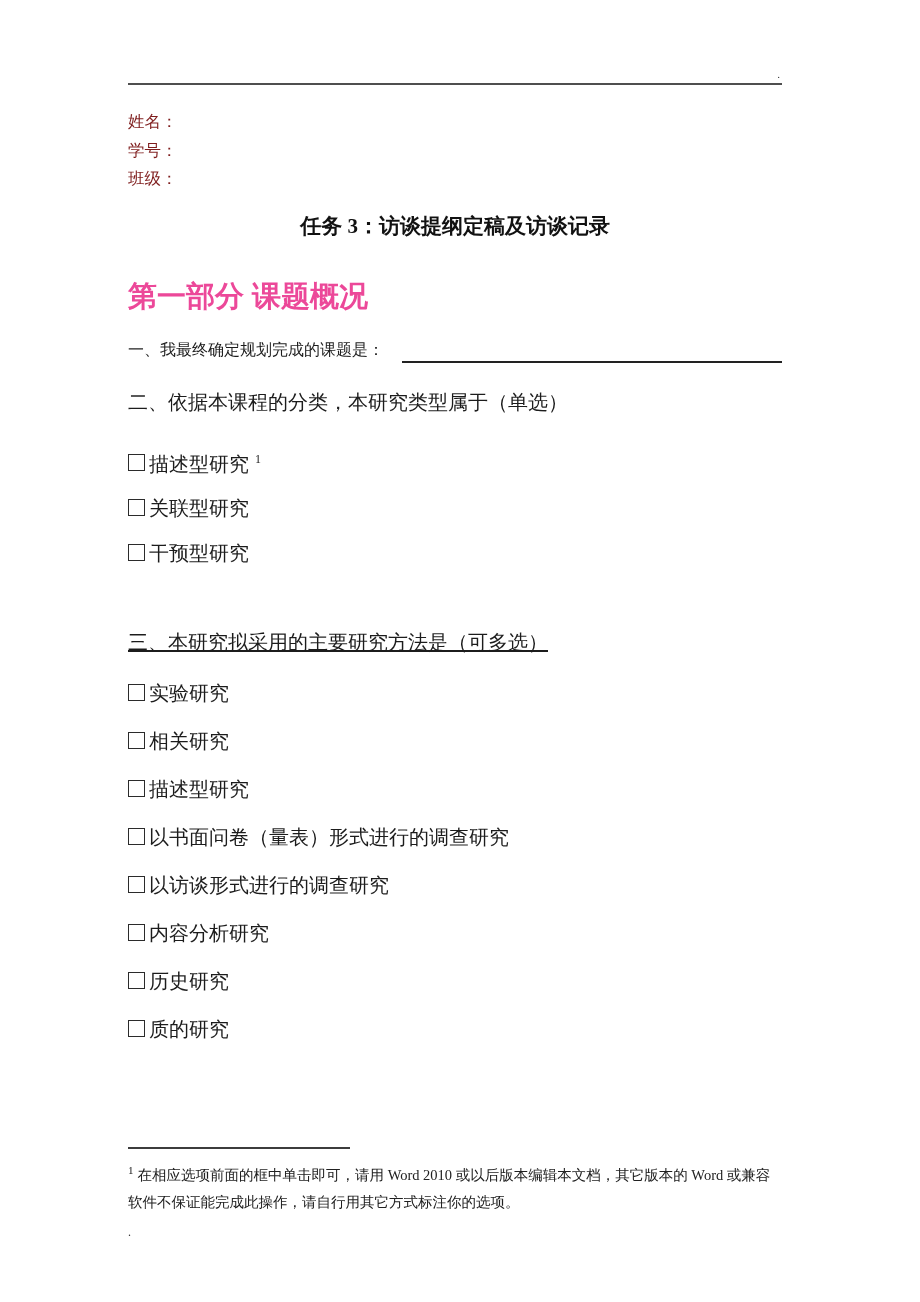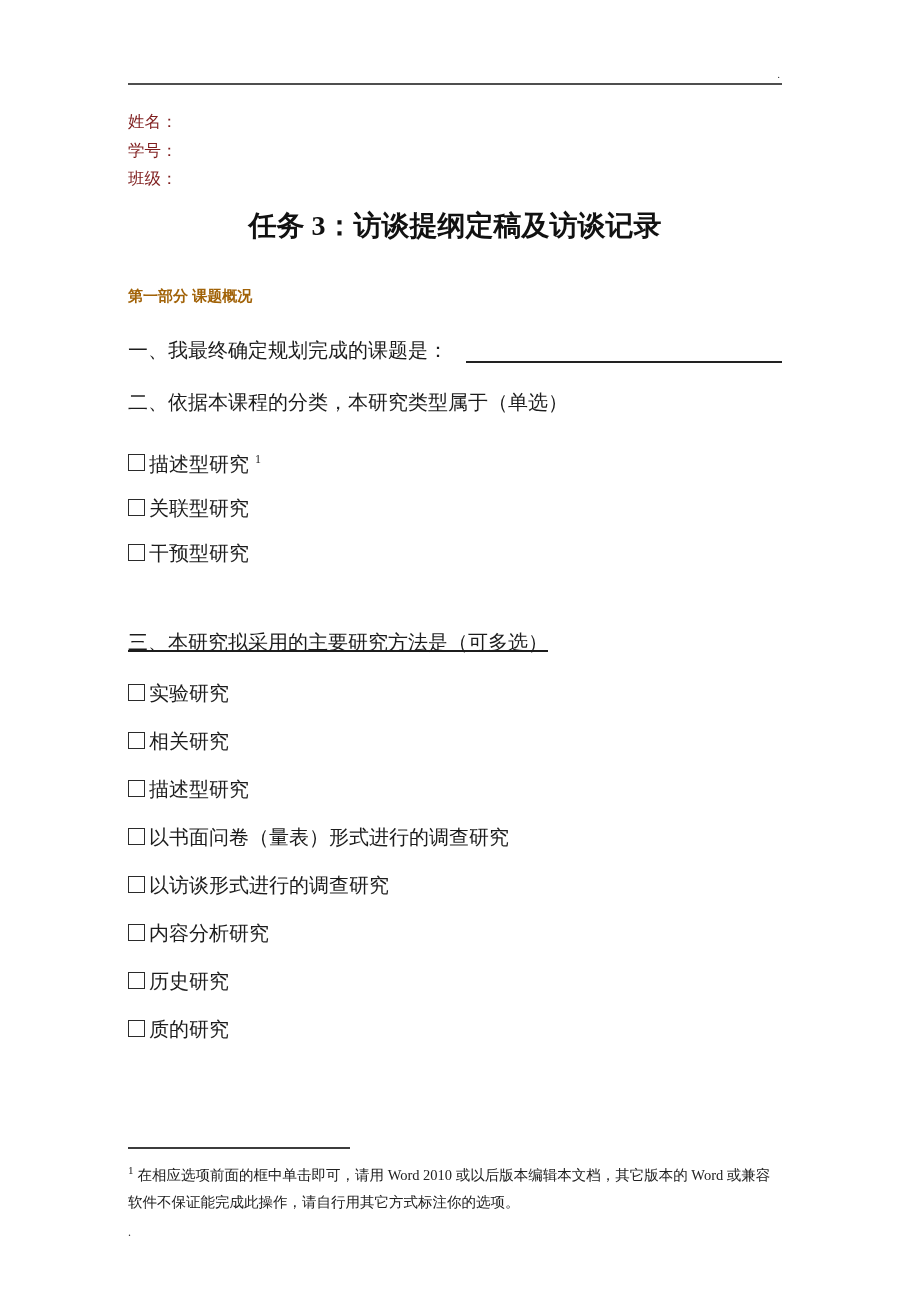--- a/index.html
+++ b/index.html
@@ -42,43 +42,43 @@
   .student-info {
     margin-top: 23px;
     font-size: 16.5px;
     line-height: 28.5px;
     color: #7f1d1d;
   }
 
   
   .doc-title {
     margin: 15px 0 0 0;
-    font-size: 28px;
+    font-size: 21px;
     font-weight: 700;
     text-align: center;
     line-height: 34px;
     color: #111111;
     font-family: "Liberation Serif", "DejaVu Serif", serif;
   }
 
   
   .section-heading {
     margin: 38px 0 16px 0;
-    font-size: 15px;
+    font-size: 29px;
     font-weight: 700;
     line-height: 30px;
-    color: #a16207;
+    color: #ec4899;
     font-family: "Liberation Sans", "DejaVu Sans", sans-serif;
   }
 
   .q1 {
     display: flex;
     align-items: stretch;
     margin-top: 26px;
-    font-size: 20px;
+    font-size: 16px;
     line-height: 26px;
   }
   .q1 .blank {
     flex: 1;
     margin-left: 18px;
     border-bottom: 2px solid #222222;
   }
 
   .q-label {
     margin-top: 26px;

